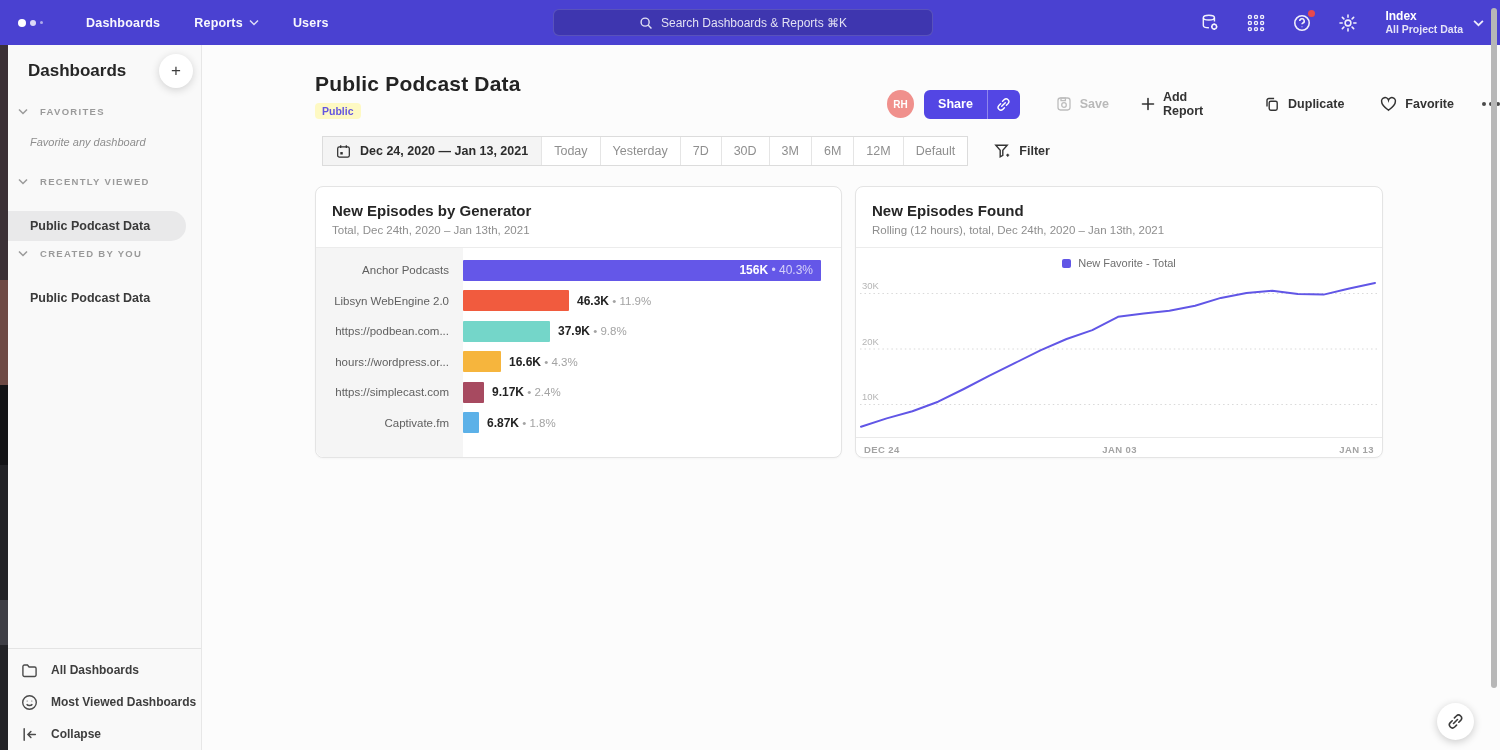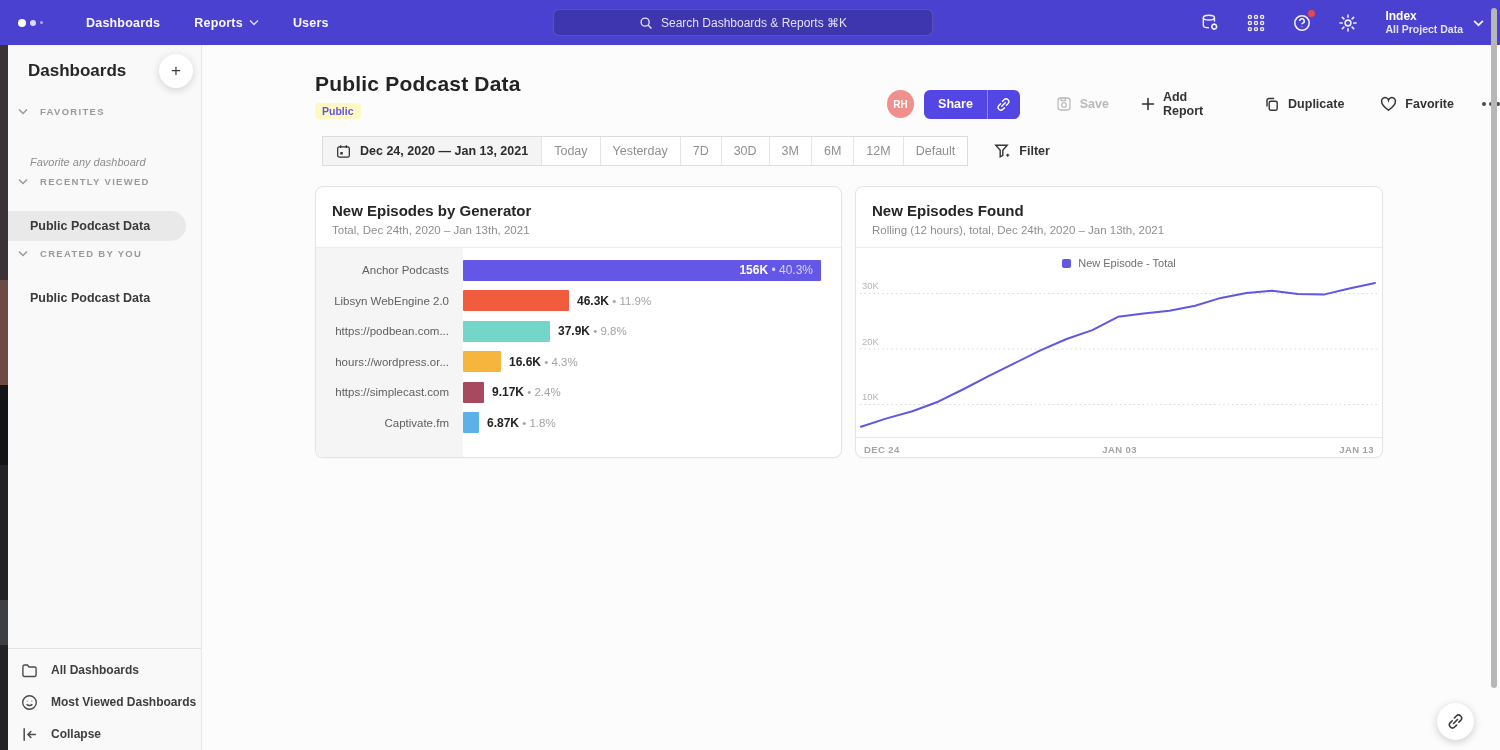--- a/index.html
+++ b/index.html
@@ -195,21 +195,21 @@
 <div class="sidebar">
   <div class="sb-title">Dashboards</div>
   <div class="sb-plus">+</div>
   <div id="sb-sections">
       <div class="sb-section" style="top: 61px;">
         <svg class="chev" width="10" height="7" viewBox="0 0 10 7" fill="none" stroke="#9a9a9a" stroke-width="1.5">
           <path d="M1 1.5 L5 5.5 L9 1.5"></path>
         </svg>
         <span class="lbl">FAVORITES</span>
       </div>
-      <div class="sb-empty" style="top: 111px;">Favorite any dashboard</div>
+      <div class="sb-empty" style="top: 91px;">Favorite any dashboard</div>
       <div class="sb-section" style="top: 131px;">
         <svg class="chev" width="10" height="7" viewBox="0 0 10 7" fill="none" stroke="#9a9a9a" stroke-width="1.5">
           <path d="M1 1.5 L5 5.5 L9 1.5"></path>
         </svg>
         <span class="lbl">RECENTLY VIEWED</span>
       </div>
       <div class="sb-item selected" style="top: 166px;">Public Podcast Data</div>
       <div class="sb-section" style="top: 203px;">
         <svg class="chev" width="10" height="7" viewBox="0 0 10 7" fill="none" stroke="#9a9a9a" stroke-width="1.5">
           <path d="M1 1.5 L5 5.5 L9 1.5"></path>
@@ -396,21 +396,21 @@
   </div>
 
   <div class="card card2">
     <div class="card-head">
       <div class="card-title">New Episodes Found</div>
       <div class="card-sub">Rolling (12 hours), total, Dec 24th, 2020 – Jan 13th, 2021</div>
     </div>
     <div class="line-body">
       <div class="legend">
         <span class="legend-sq" id="legend-sq" style="background: rgb(97, 86, 230);"></span>
-        <span class="legend-tx">New Episode - Total</span>
+        <span class="legend-tx">New Favorite - Total</span>
       </div>
       <div class="plot">
         <svg id="line-svg" width="100%" height="100%" viewBox="0 0 519 157" preserveAspectRatio="none">
             <line x1="0" x2="519" y1="124.5" y2="124.5" stroke="#d9d9d9" stroke-width="1" stroke-dasharray="1.5 3"></line>
             <text x="2" y="120.5" font-size="9.5" fill="#b5b5b5" font-family="Liberation Sans, sans-serif">10K</text>
             <line x1="0" x2="519" y1="69" y2="69" stroke="#d9d9d9" stroke-width="1" stroke-dasharray="1.5 3"></line>
             <text x="2" y="65" font-size="9.5" fill="#b5b5b5" font-family="Liberation Sans, sans-serif">20K</text>
             <line x1="0" x2="519" y1="13.5" y2="13.5" stroke="#d9d9d9" stroke-width="1" stroke-dasharray="1.5 3"></line>
             <text x="2" y="9.5" font-size="9.5" fill="#b5b5b5" font-family="Liberation Sans, sans-serif">30K</text>
             <polyline points="1.0,146.7 26.8,138.4 52.6,131.2 78.4,121.7 104.2,109.0 130.0,95.6 155.8,82.9 181.6,70.1 207.4,59.0 233.2,50.1 259.0,36.8 284.8,33.5 310.6,30.7 336.4,25.7 362.2,17.9 388.0,12.9 413.8,10.7 439.6,14.1 465.4,14.6 491.2,8.5 517.0,3.0" fill="none" stroke="#6156e6" stroke-width="2" stroke-linejoin="round" stroke-linecap="round"></polyline>

